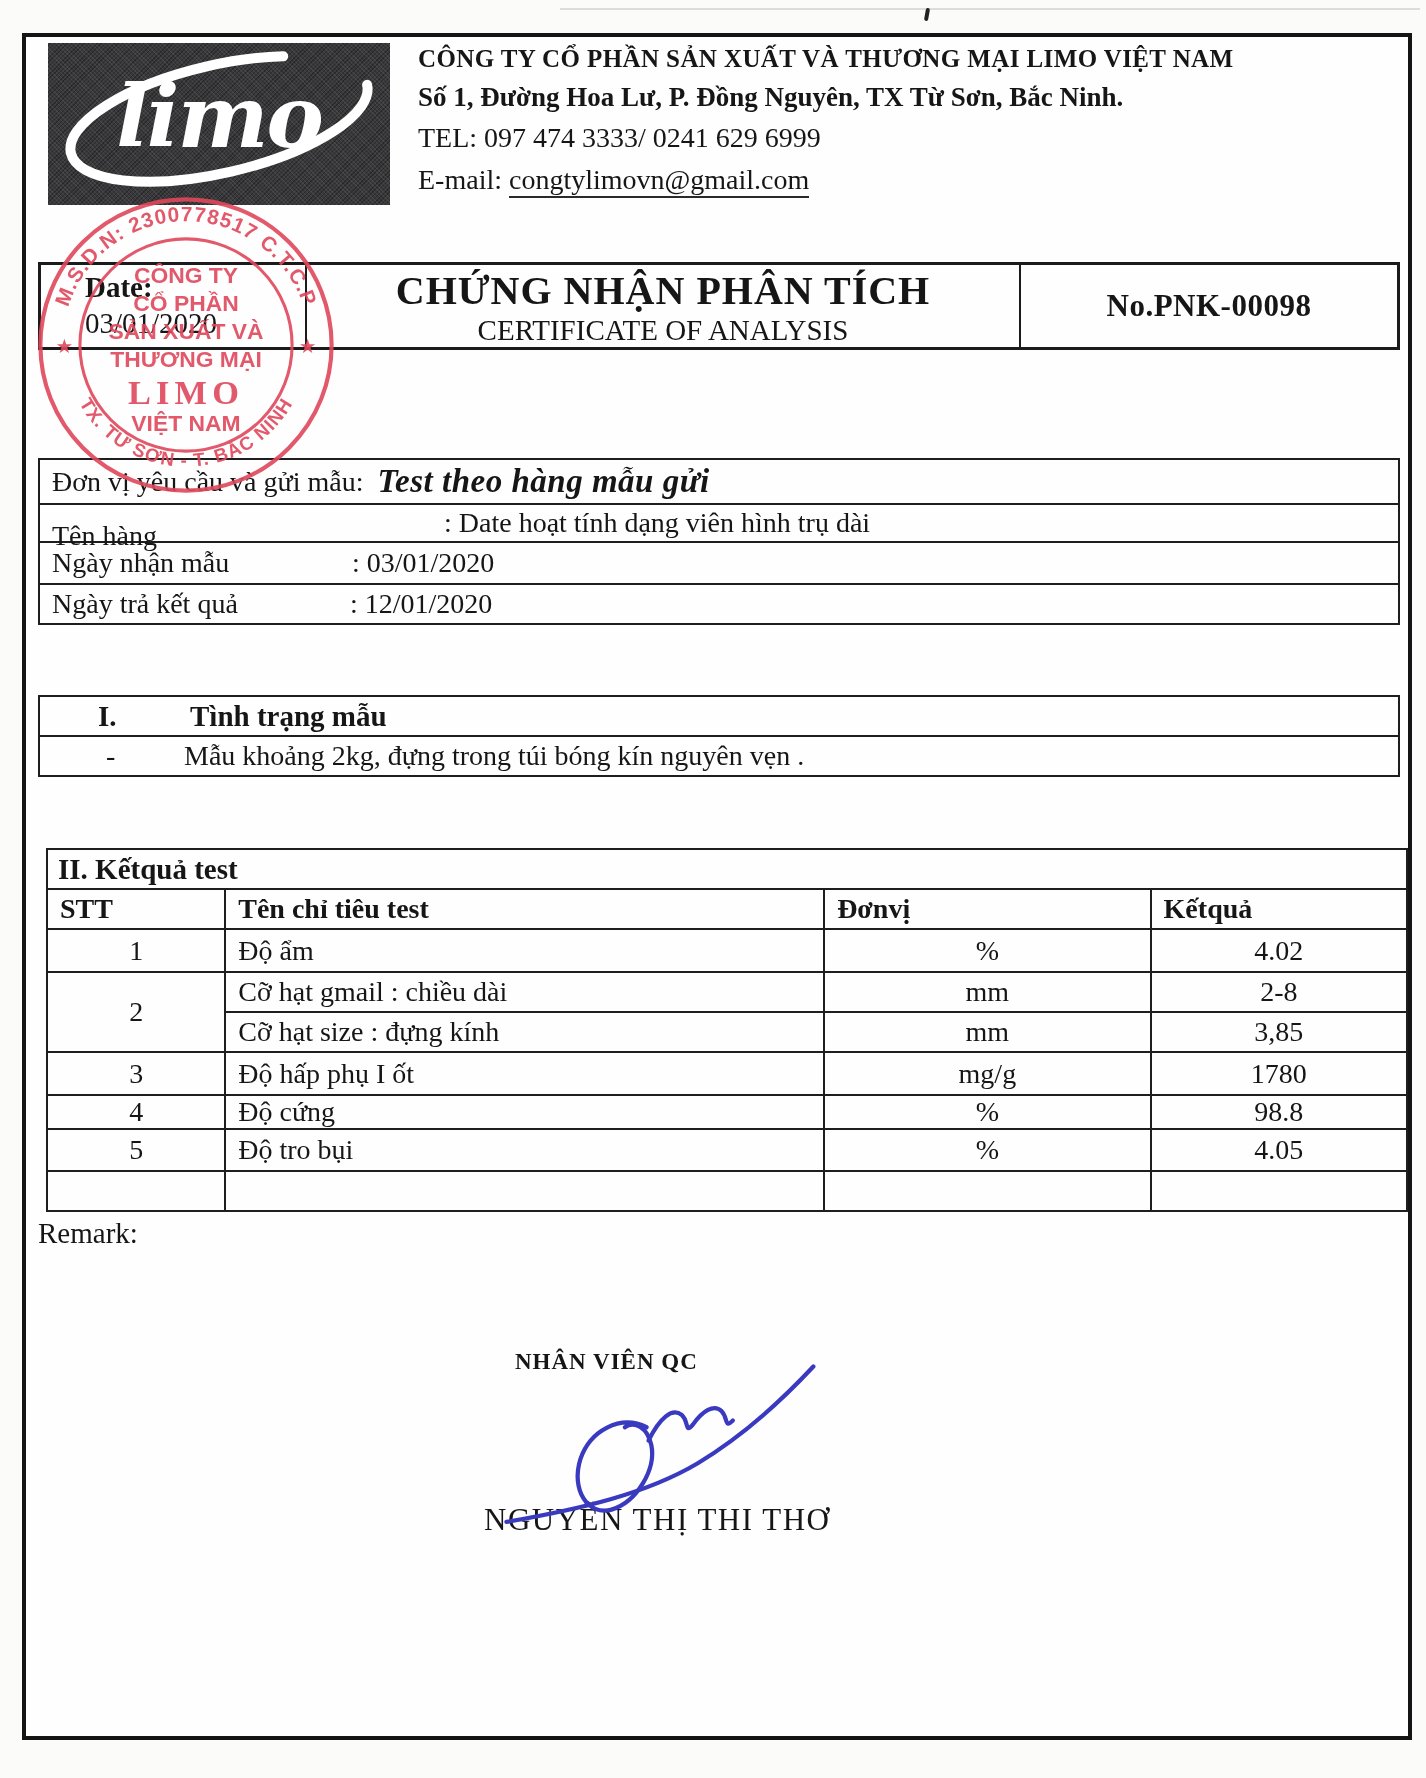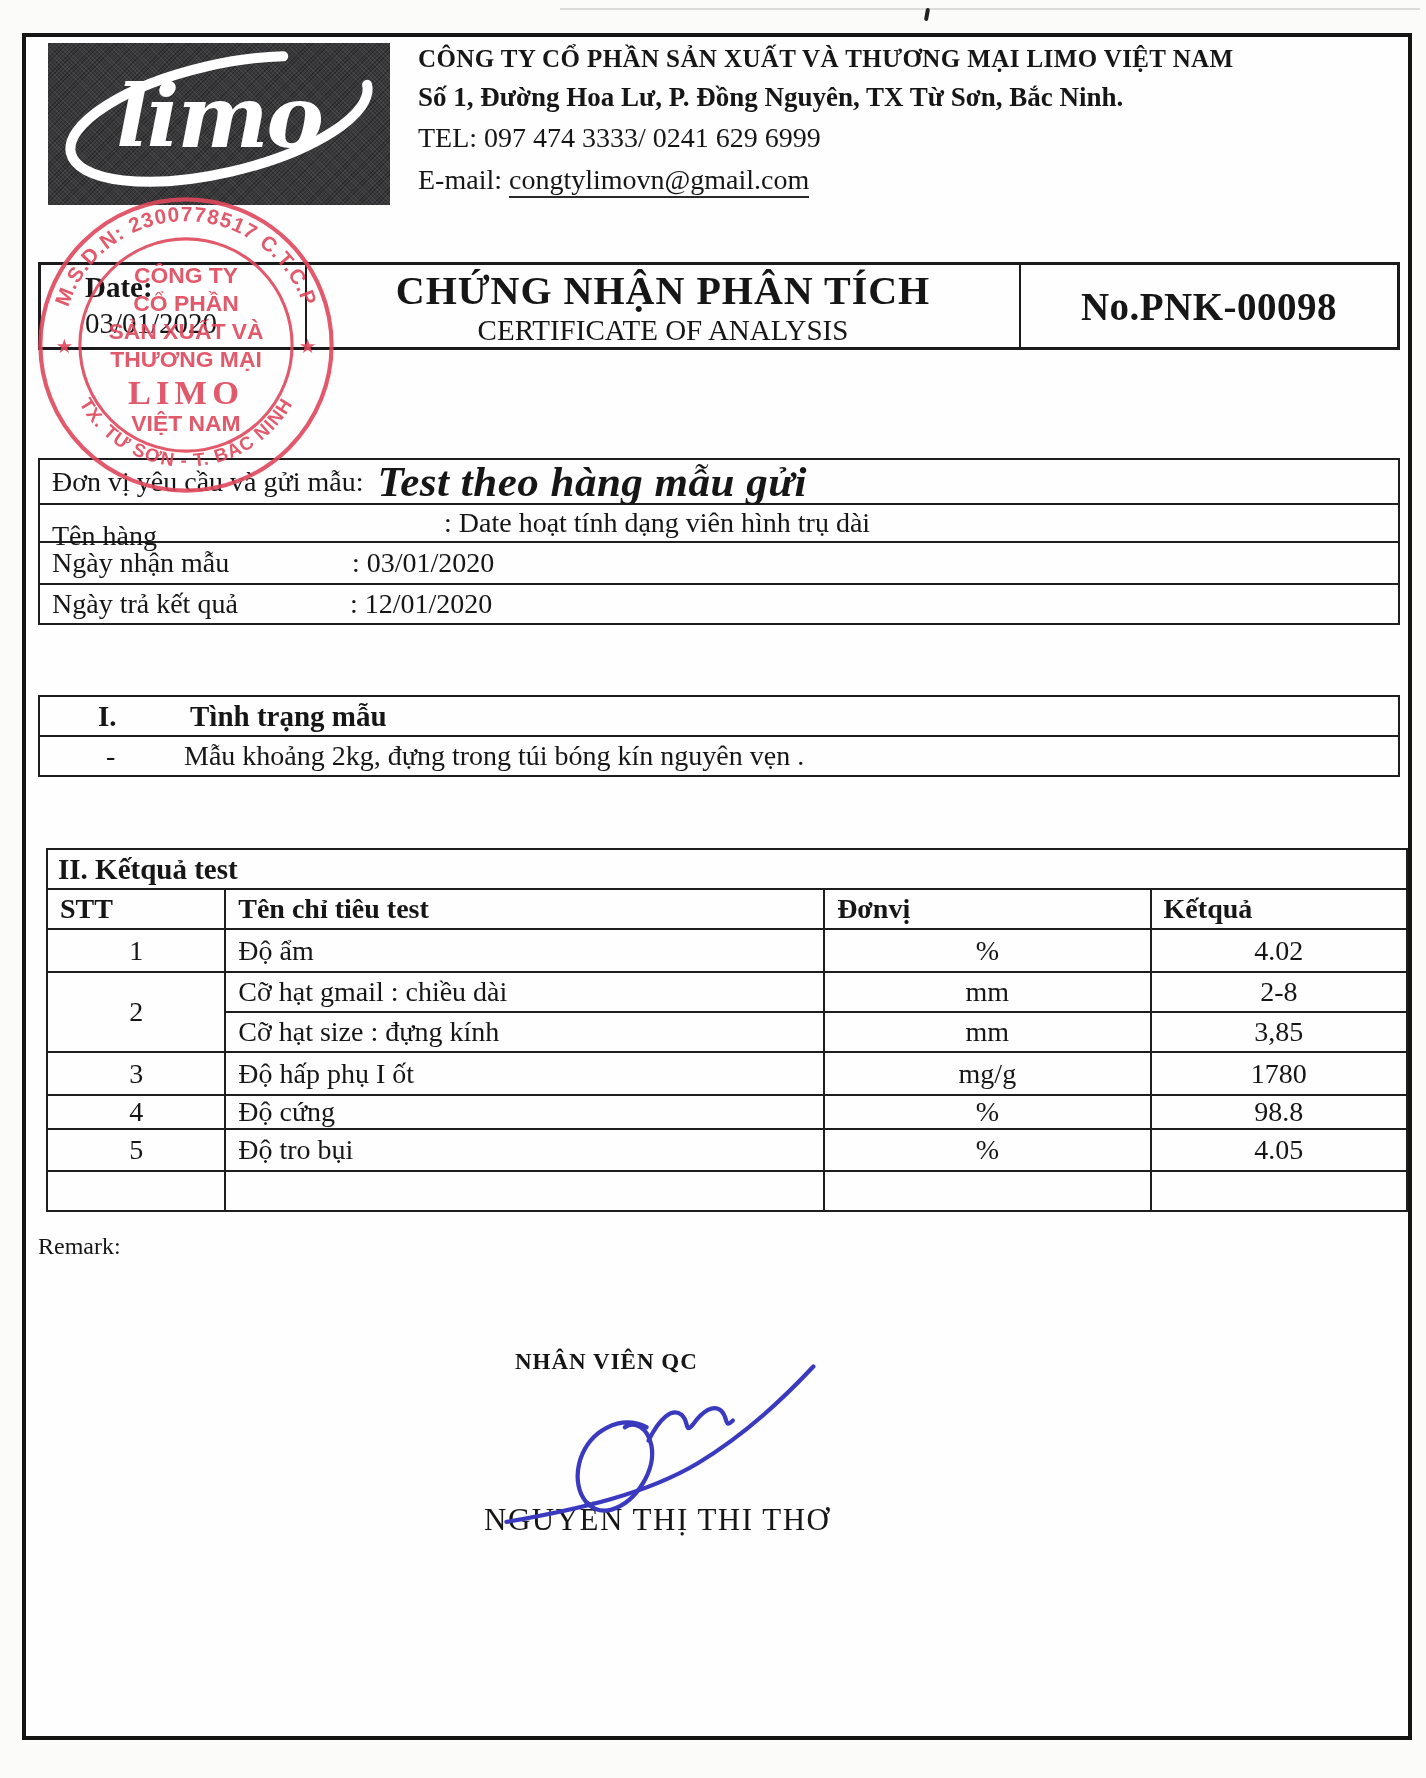--- a/index.html
+++ b/index.html
@@ -26,35 +26,35 @@
 
   
   .title-band { position:absolute; left:12px; top:225px; width:1362px; height:88px;
                 display:flex; border:3px solid #1b1b1b; background:transparent; z-index:3; }
   .date-cell { width:266px; border-right:2px solid #1b1b1b; padding:4px 0 0 44px; font-size:29px; line-height:36px; }
   .date-label { font-weight:bold; }
   .title-cell { width:714px; border-right:2px solid #1b1b1b; text-align:center; padding-top:3px; }
   .title-vi { font-size:40px; font-weight:bold; letter-spacing:1px; line-height:46px; }
   .title-en { font-size:29px; line-height:32px; }
   .no-cell { flex:1; display:flex; align-items:center; justify-content:center;
-             font-size:39px; font-weight:bold; letter-spacing:.5px; }
+             font-size:31px; font-weight:bold; letter-spacing:.5px; }
 
   
   .info-table { position:absolute; left:12px; top:421px; width:1362px; }
   .info-row { border:2px solid #1e1e1e; margin-top:-2px; display:flex; align-items:center;
               font-size:28px; padding-left:12px; background:transparent; }
   .info-row:nth-child(1) { height:47px; margin-top:0; }
   .info-row:nth-child(2) { height:40px; }
   .info-row:nth-child(3) { height:44px; }
   .info-row:nth-child(4) { height:42px; }
   .info-row .label { white-space:nowrap; }
   .info-row:nth-child(2) .label { width:392px;margin-top:25px; }
   .info-row:nth-child(3) .label { width:300px; }
   .info-row:nth-child(4) .label { width:298px; }
-  .emphasis-value { font-weight:bold; font-style:italic; font-size:43px; margin-left:14px; letter-spacing:.5px; }
+  .emphasis-value { font-weight:bold; font-style:italic; font-size:33px; margin-left:14px; letter-spacing:.5px; }
 
   
   .section1 { position:absolute; left:12px; top:658px; width:1362px; }
   .s1-row { border:2px solid #1e1e1e; margin-top:-2px; display:flex; align-items:center; font-size:28px; }
   .s1-row:first-child { margin-top:0; height:42px; font-weight:bold; font-size:29px; }
   .s1-row:last-child { height:42px; }
   .s1-numeral { margin-left:58px; width:92px; }
   .s1-bullet { margin-left:66px; width:78px; }
 
   
@@ -62,21 +62,21 @@
   .s2-heading { border:2px solid #1e1e1e; height:42px; font-weight:bold; font-size:29px;
                 display:flex; align-items:center; padding-left:10px; }
   .result-table { width:100%; border-collapse:collapse; margin-top:-2px; table-layout:fixed; font-size:28px; }
   .result-table th, .result-table td { border:2px solid #1e1e1e; padding:0 12px; }
   .result-table th { font-weight:bold; height:40px; text-align:left; }
   .col-stt { width:178px; } .col-name { width:598px; } .col-unit { width:326px; } .col-result { width:256px; }
   .cell-center { text-align:center; }
   .r1 td { height:43px; } .r2a td { height:40px; } .r2b td { height:40px; }
   .r3 td { height:43px; } .r4 td { height:34px; } .r5 td { height:42px; } .r-empty td { height:40px; }
 
-  .remark { position:absolute; left:12px; top:1180px; font-size:24px;margin-top:16px; }
+  .remark { position:absolute; left:12px; top:1180px; font-size:29px; }
 
   
   .sig-role { position:absolute; left:489px; top:1312px; font-size:23px; font-weight:bold; letter-spacing:1px; }
   .sig-svg { position:absolute; left:462px; top:1322px; width:340px; height:180px; z-index:6; }
   .sig-name { position:absolute; left:458px; top:1465px; font-size:31px; letter-spacing:1.5px; }
 
   .speck { position:absolute; background:#222; }
   .speck.s1 { left:925px; top:8px;   width:4px; height:13px; border-radius:2px; transform:rotate(10deg); }
   .speck.s2 { left:1062px; top:210px; width:3px; height:11px; border-radius:2px; transform:rotate(14deg); }
   .speck.s3 { left:1055px; top:901px; width:3px; height:10px; border-radius:2px; transform:rotate(12deg); }

